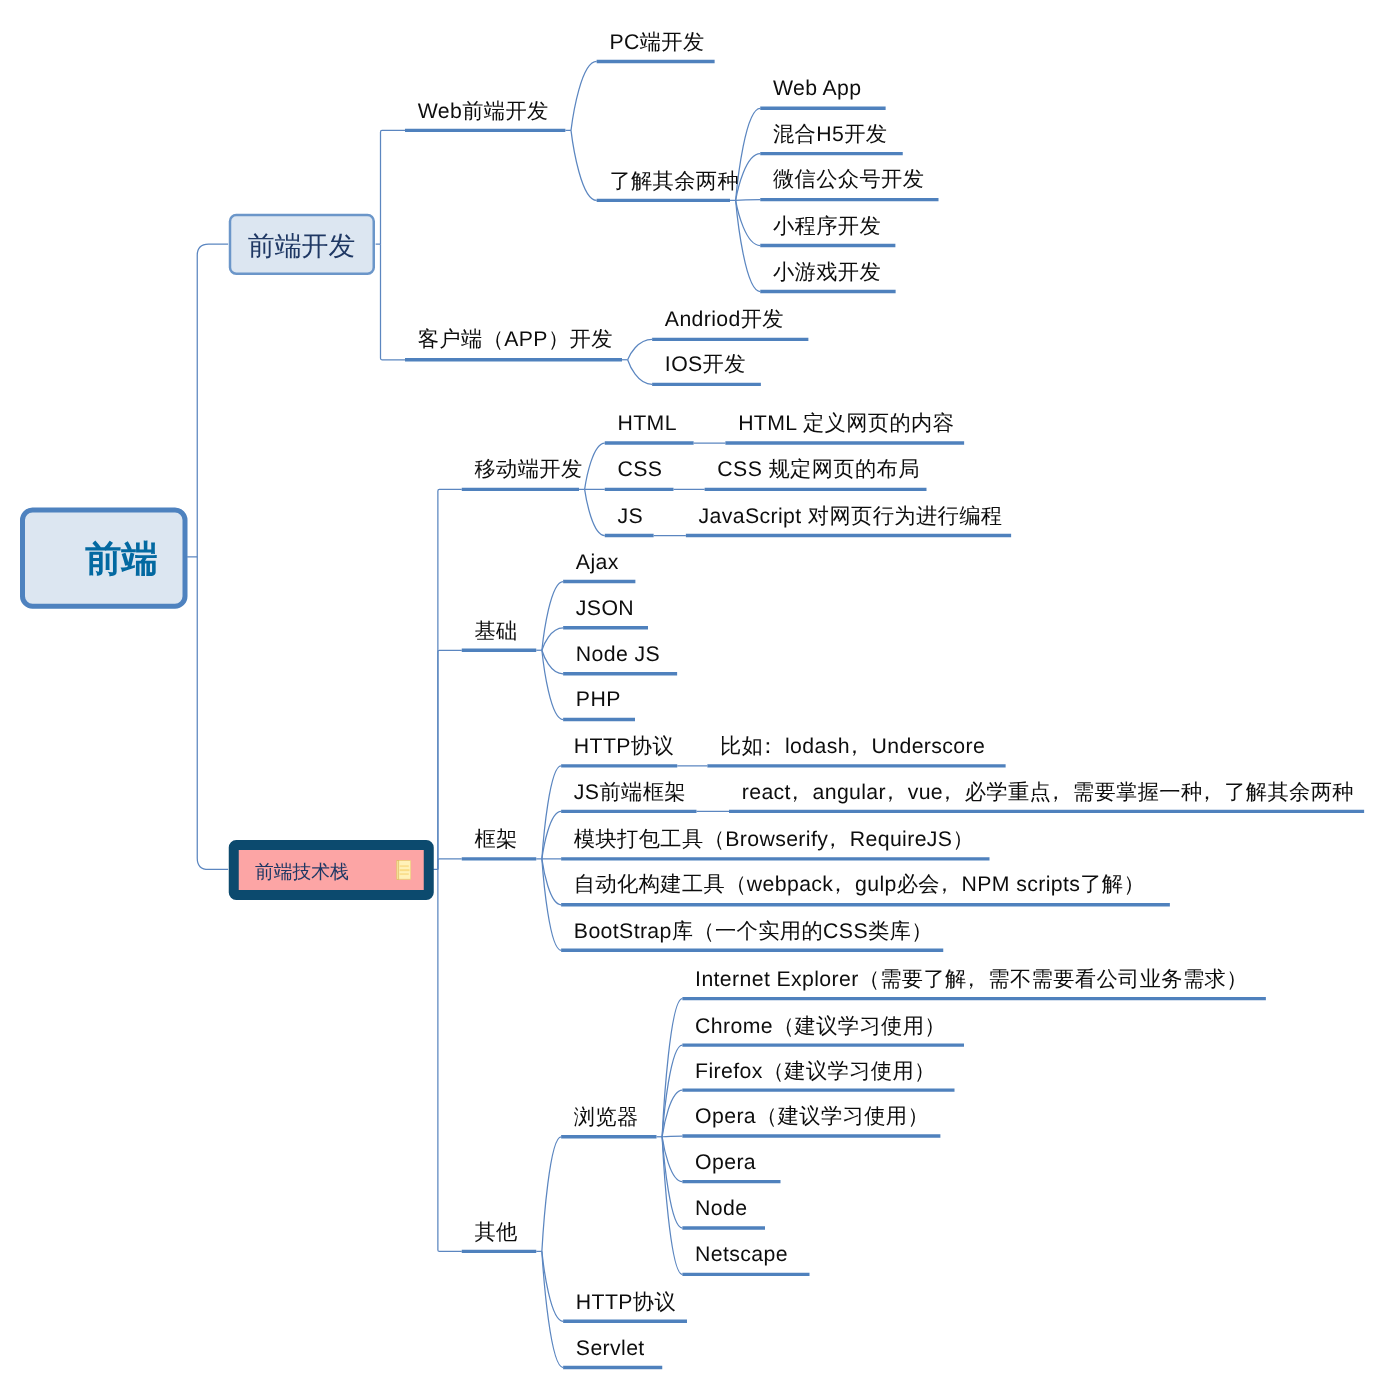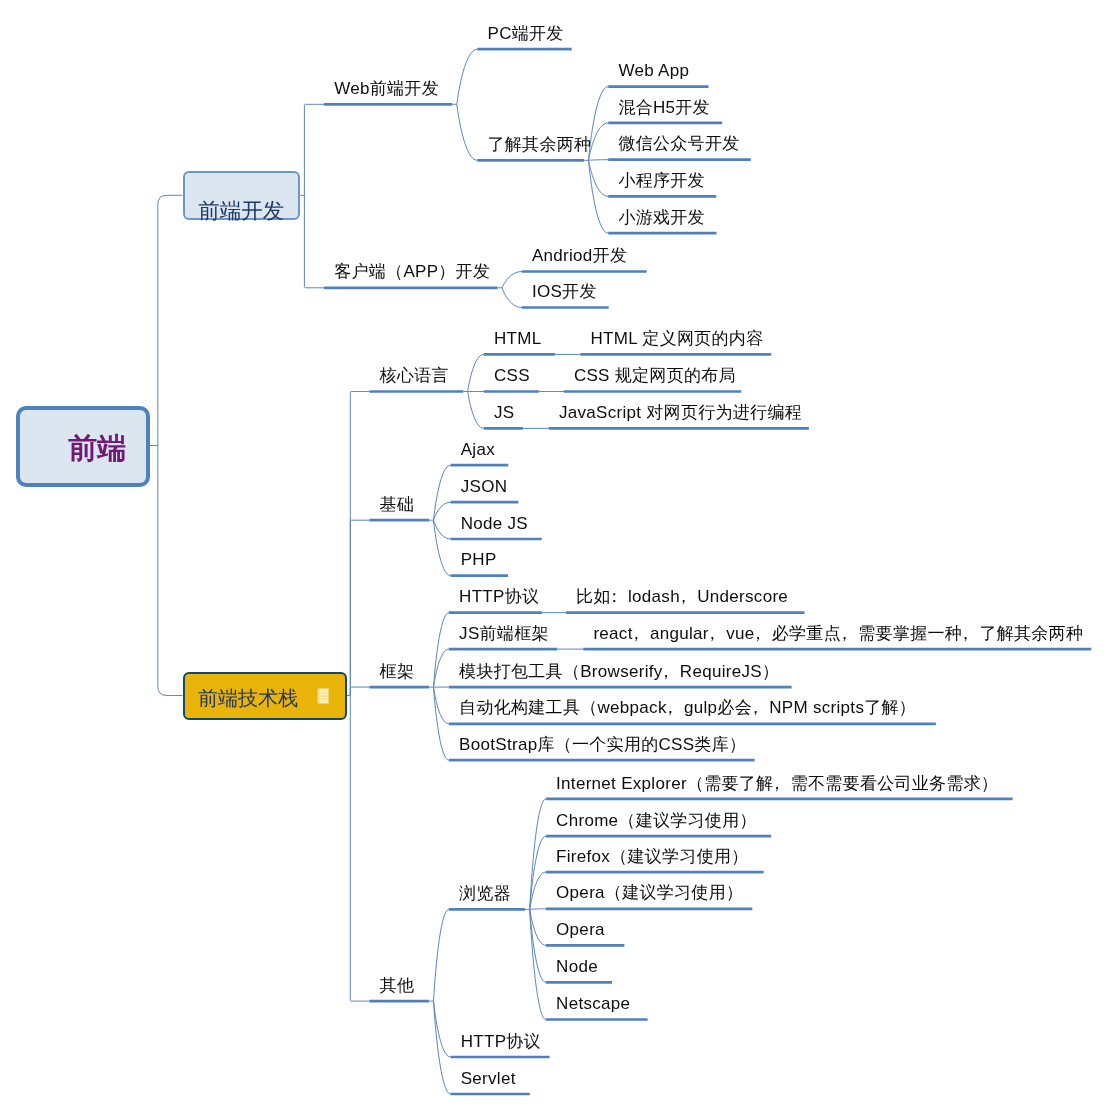--- a/index.html
+++ b/index.html
@@ -8,29 +8,29 @@
        font-family:"Liberation Sans",sans-serif;}
   #map{position:relative;width:1109px;height:1111px;}
   svg#links{position:absolute;left:0;top:0;width:1109px;height:1111px;
             shape-rendering:geometricPrecision;}
   .fwp{position:relative;left:-5px;}
   .lbl{position:absolute;white-space:nowrap;font-size:17px;line-height:0;
        color:#0d0d0d;letter-spacing:0.3px;}
   .box{position:absolute;box-sizing:border-box;display:flex;align-items:center;
        justify-content:center;white-space:nowrap;}
   #box-root>span{position:relative;top:2px}
-  #box-qdkf>span{position:relative;top:16px}
+  #box-qdkf>span{position:relative;top:2px}
   #box-qdjsz>span{position:relative;top:2px}
   #box-root{left:16.4px;top:405.7px;width:133.6px;height:80.9px;border:4.6px solid #4e82bf;
-       border-radius:10px;background:#dce6f1;font-size:29px;color:#701a75;font-weight:bold;
+       border-radius:10px;background:#dce6f1;font-size:29px;color:#0369a1;font-weight:bold;
        line-height:1;padding-left:28px;}
   #box-qdkf{left:182.5px;top:170.8px;width:117.5px;height:49px;border:2px solid #6b96c9;
        border-radius:6px;background:#dce6f1;font-size:21.5px;color:#1f3864;line-height:1;}
-  #box-qdjsz{left:182.5px;top:671.5px;width:164px;height:48px;border:2px solid #0c4a6e;
-       border-radius:6px;background:#eab308;font-size:20px;color:#1f3864;
+  #box-qdjsz{left:182.5px;top:671.5px;width:164px;height:48px;border:8px solid #0c4a6e;
+       border-radius:6px;background:#fca5a5;font-size:15px;color:#1f3864;
        justify-content:flex-start;padding-left:13.5px;line-height:1;}
   .note-icon{position:absolute;left:316.9px;top:687.8px;width:12.1px;height:15.9px;}
 </style>
 </head>
 <body>
 
 <div id="map">
 
   <svg id="links" viewBox="0 0 1109 1111">
 <path d="M 149.7 445.5 L 157.8 445.5" fill="none" stroke="#5b86c0" stroke-width="1"></path>
@@ -153,21 +153,21 @@
 <div class="lbl" style="left:487.5px;top:33.8px"><span>PC端开发</span></div>
 <div class="lbl" style="left:487.5px;top:144.9px"><span>了解其余两种</span></div>
 <div class="lbl" style="left:618.4px;top:71.2px"><span>Web App</span></div>
 <div class="lbl" style="left:618.4px;top:107.5px"><span>混合H5开发</span></div>
 <div class="lbl" style="left:618.4px;top:144.3px"><span>微信公众号开发</span></div>
 <div class="lbl" style="left:618.4px;top:181px"><span>小程序开发</span></div>
 <div class="lbl" style="left:618.4px;top:217.8px"><span>小游戏开发</span></div>
 <div class="lbl" style="left:334.2px;top:272.4px"><span>客户端（APP）开发</span></div>
 <div class="lbl" style="left:531.9px;top:256.1px"><span>Andriod开发</span></div>
 <div class="lbl" style="left:531.9px;top:292.1px"><span>IOS开发</span></div>
-<div class="lbl" style="left:379.6px;top:376.1px"><span>核心语言</span></div>
+<div class="lbl" style="left:379.6px;top:376.1px"><span>移动端开发</span></div>
 <div class="lbl" style="left:494px;top:339px"><span>HTML</span></div>
 <div class="lbl" style="left:590.5px;top:339px"><span>HTML 定义网页的内容</span></div>
 <div class="lbl" style="left:494px;top:376.1px"><span>CSS</span></div>
 <div class="lbl" style="left:573.9px;top:376.1px"><span>CSS 规定网页的布局</span></div>
 <div class="lbl" style="left:494px;top:413px"><span>JS</span></div>
 <div class="lbl" style="left:558.9px;top:413px"><span>JavaScript 对网页行为进行编程</span></div>
 <div class="lbl" style="left:379.6px;top:504.8px"><span>基础</span></div>
 <div class="lbl" style="left:460.7px;top:449.8px"><span>Ajax</span></div>
 <div class="lbl" style="left:460.7px;top:486.8px"><span>JSON</span></div>
 <div class="lbl" style="left:460.7px;top:523.6px"><span>Node JS</span></div>

